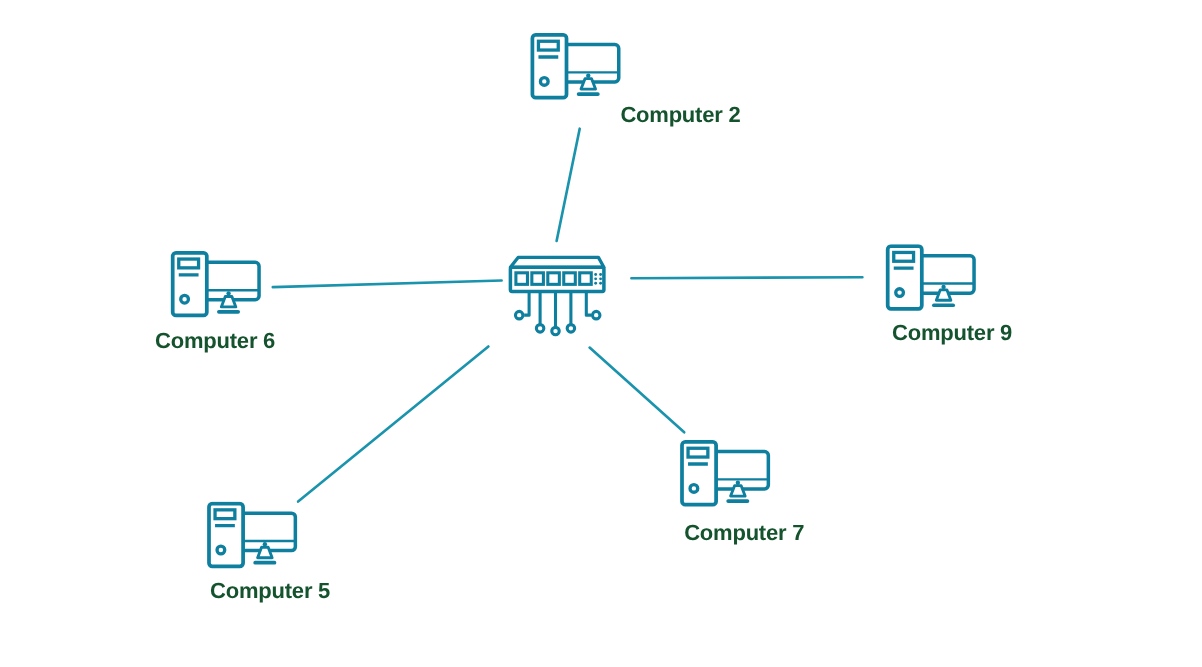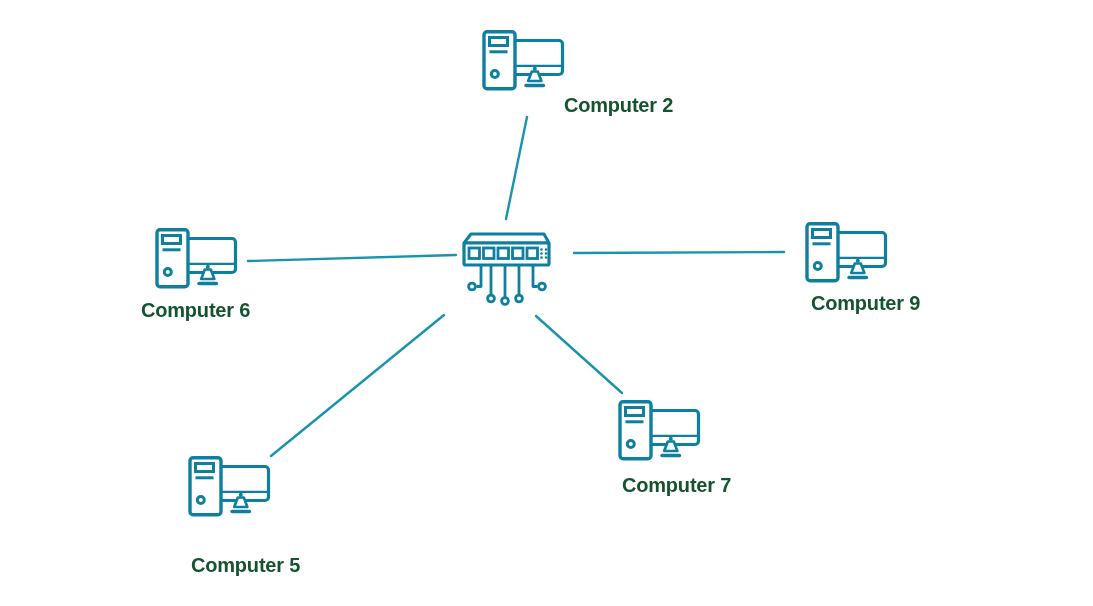--- a/index.html
+++ b/index.html
@@ -141,15 +141,15 @@
   <div class="node" style="left: 187px; top: 456px;">
     <svg width="84" height="64" viewBox="0 0 84 64">
         <use href="#pc-icon"></use>
       </svg>
   </div>
 
   <div class="node-label" style="left: 141px; top: 299px;">Computer 6</div>
   <div class="node-label" style="left: 564px; top: 94px;">Computer 2</div>
   <div class="node-label" style="left: 811px; top: 292px;">Computer 9</div>
   <div class="node-label" style="left: 622px; top: 474px;">Computer 7</div>
-  <div class="node-label" style="left: 191px; top: 527px; margin-top: 27px;">Computer 5</div>
+  <div class="node-label" style="left: 191px; top: 527px;">Computer 5</div>
 
 </div>
 
 </body></html>

